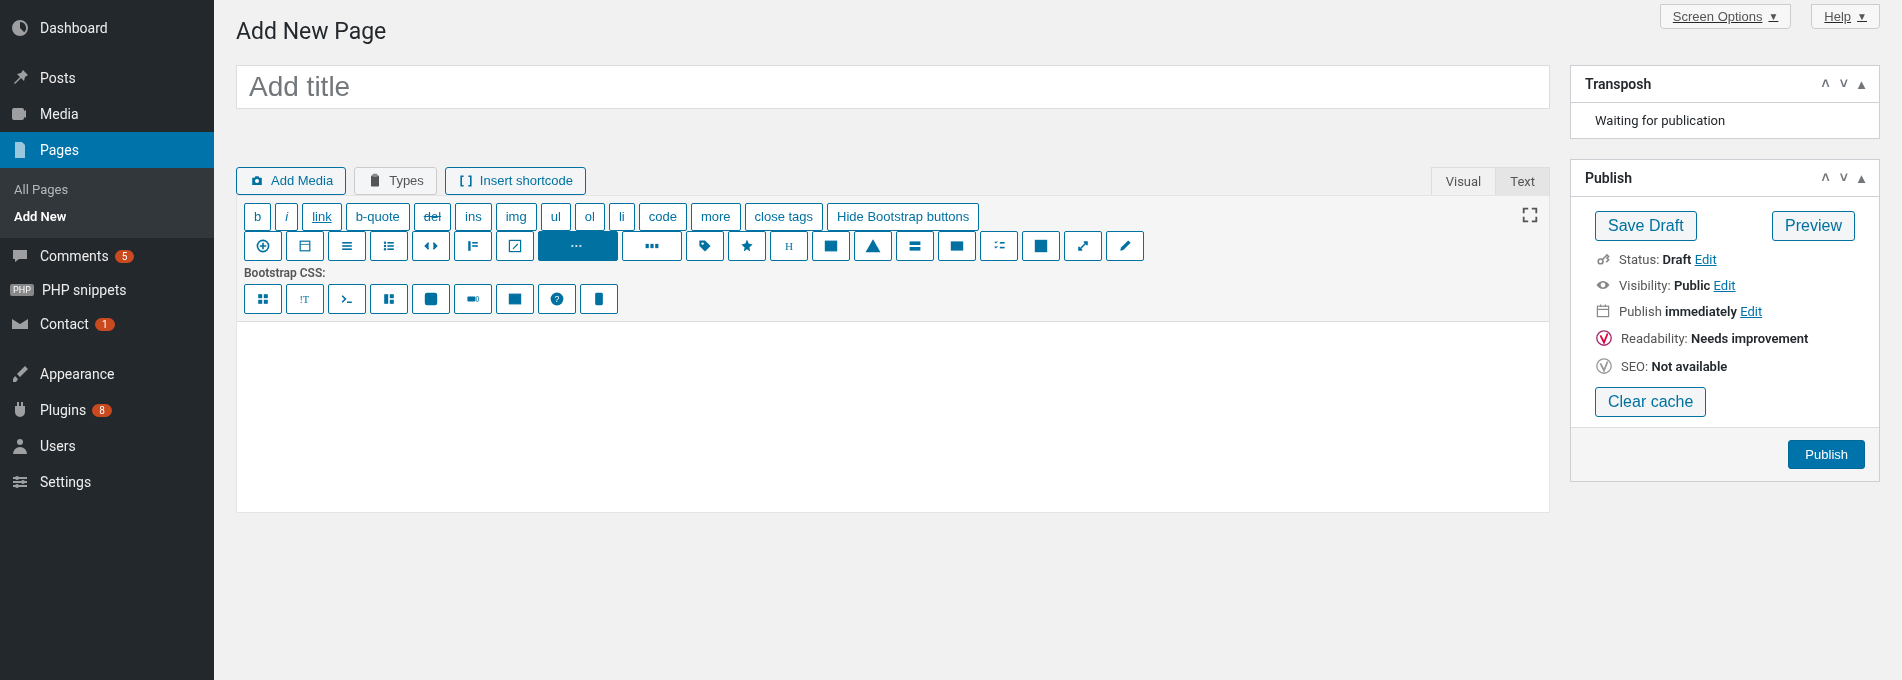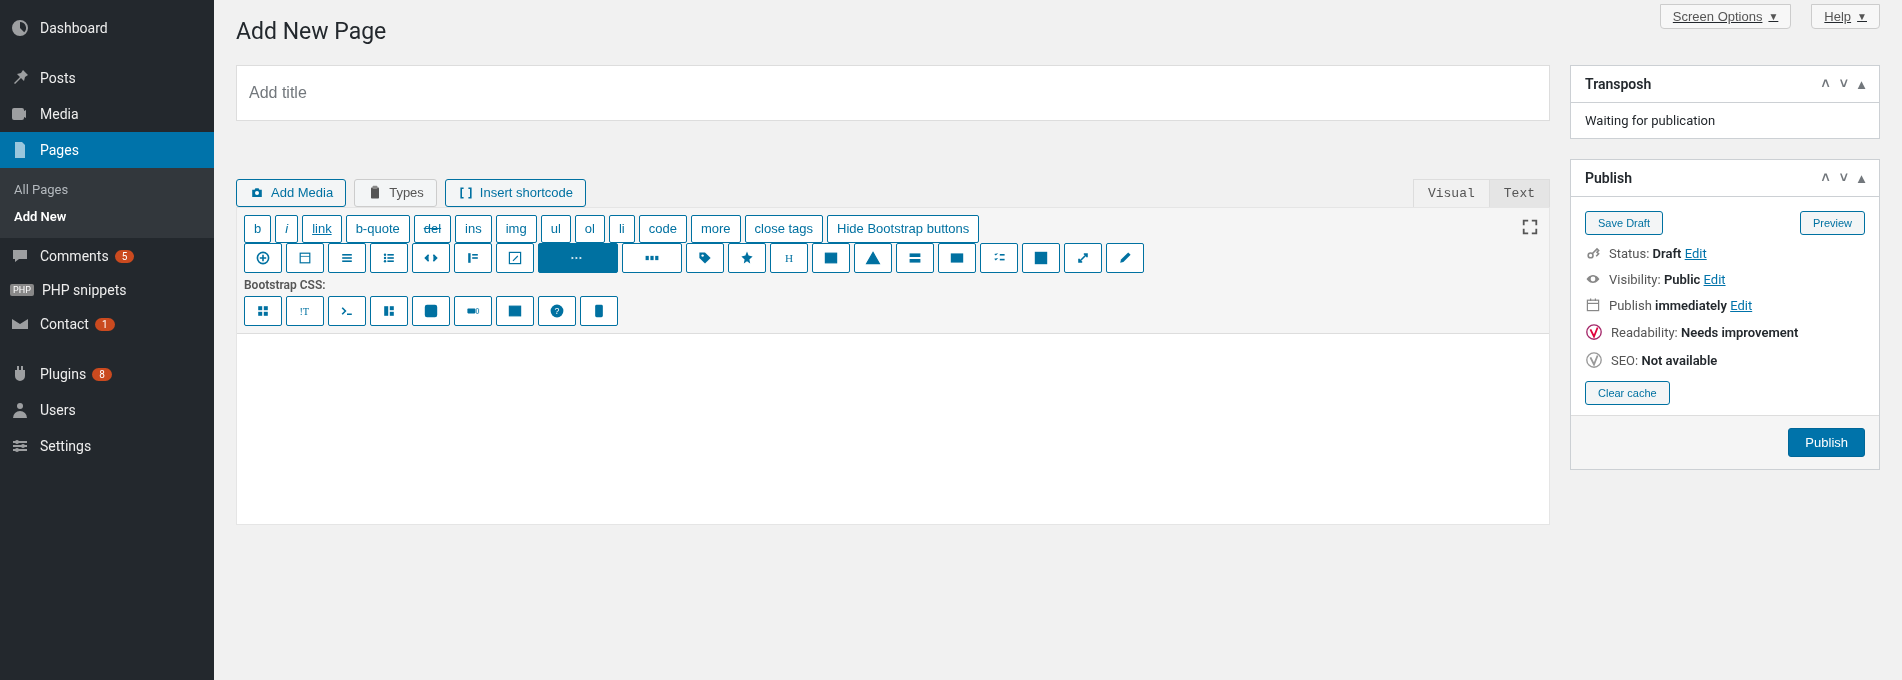--- a/index.html
+++ b/index.html
@@ -25,30 +25,30 @@
 .top-buttons { position: absolute; right: 22px; top: 4px; display: flex; gap: 20px; text-decoration: underline; }
 .top-btn { background: #f7f7f7; border: 1px solid #ccc; padding: 4px 12px; font-size: 13px; cursor: pointer; color: #555; border-radius: 0 0 4px 4px; display: flex; align-items: center; gap: 6px; }
 .top-btn .caret { font-size: 10px; }
 
 .page-title { font-size: 23px; font-weight: 400; margin: 18px 0 20px; color: #23282d; }
 
 .content-row { display: flex; gap: 20px; }
 .editor-col { flex: 1; min-width: 0; }
 .sidebar-col { width: 310px; flex-shrink: 0; }
 
-.title-input { width: 100%; padding: 6px 12px; font-size: 16px; border: 1px solid #ddd; background: #fff; outline: none; line-height: 1.4; height: 56px; }
+.title-input { width: 100%; padding: 6px 12px; font-size: 28px; border: 1px solid #ddd; background: #fff; outline: none; line-height: 1.4; height: 44px; }
 .title-input::placeholder { color: #72777c; }
 
 .editor-toolbar-row { margin-top: 58px; display: flex; align-items: center; gap: 8px; position: relative; }
 .media-btn { display: inline-flex; align-items: flex-start; gap: 6px; padding: 5px 12px; border: 1px solid #0071a1; color: #0071a1; background: #f3f5f6; border-radius: 3px; cursor: pointer; font-size: 13px; }
 .media-btn .icon-sm { width: 16px; height: 16px; display: inline-flex; }
 .types-btn { color: #555; border-color: #ccc; }
 
 .tab-switch { margin-left: auto; display: flex; border: 1px solid #ddd; border-bottom: none; }
-.tab { padding: 6px 14px; background: #f1f1f1; cursor: pointer; color: #555; border-left: 1px solid #ddd; font-size: 13px; font-family: Liberation Mono, monospace; }
+.tab { padding: 6px 14px; background: #f1f1f1; cursor: pointer; color: #555; border-left: 1px solid #ddd; font-size: 13px; }
 .tab:first-child { border-left: none; }
 .tab.active { background: #e5e5e5; }
 
 .editor-box { background: #fff; border: 1px solid #e5e5e5; }
 .qt-toolbar { padding: 7px; border-bottom: 1px solid #ddd; background: #f5f5f5; position: relative; }
 .qt-row { display: flex; flex-wrap: wrap; gap: 4px; align-items: center; }
 .qt-btn { padding: 3px 9px; border: 1px solid #0071a1; color: #0071a1; background: #fff; cursor: pointer; font-size: 13px; border-radius: 2px; line-height: 1.5; }
 .qt-btn.del { text-decoration: line-through; }
 .qt-btn.link { text-decoration: underline; color: #0073aa; }
 .qt-btn.italic { font-style: italic; }
@@ -56,26 +56,26 @@
 .icon-btn { width: 38px; height: 30px; border: 1px solid #0071a1; background: #fff; color: #0071a1; border-radius: 2px; display: inline-flex; align-items: center; justify-content: center; cursor: pointer; }
 .icon-btn svg { width: 16px; height: 16px; fill: currentColor; }
 .wide-btn { width: 80px; display: inline-flex; }
 .fullscreen-icon { position: absolute; right: 10px; top: 10px; cursor: pointer; color: #555; }
 .editor-content { min-height: 190px; }
 
 
 .metabox { border: 1px solid #ccd0d4; background: #fff; margin-bottom: 20px; }
 .metabox-header { padding: 10px 14px; border-bottom: 1px solid #ccd0d4; display: flex; align-items: center; font-weight: 600; cursor: pointer; font-size: 14px; }
 .metabox-header .handles { margin-left: auto; display: flex; gap: 10px; color: #72777c; }
-.metabox-body { padding: 10px 14px; font-size: 13px; }
+.metabox-body { padding: 10px 24px; font-size: 13px; }
 .pub-row { display: flex; align-items: center; gap: 8px; margin: 10px 0; color: #555; }
 .pub-row .icon-sm { width: 16px; height: 16px; color: #888; display: inline-flex; }
 .pub-row b { color: #23282d; font-weight: 600; }
 .pub-row a { color: #0073aa; text-decoration: underline; cursor: pointer; }
-.btn-outline { border: 1px solid #0071a1; color: #0071a1; background: #f3f5f6; padding: 5px 12px; border-radius: 3px; cursor: pointer; font-size: 11px; }
+.btn-outline { border: 1px solid #0071a1; color: #0071a1; background: #f3f5f6; padding: 5px 12px; border-radius: 3px; cursor: pointer; font-size: 16px; }
 .pub-actions { display: flex; justify-content: space-between; margin-top: 4px; }
 .pub-footer { border-top: 1px solid #ddd; padding: 12px 14px; display: flex; justify-content: flex-end; background: #f5f5f5; }
 .btn-primary { background: #0073aa; border: 1px solid #006799; color: #fff; padding: 6px 16px; border-radius: 3px; cursor: pointer; font-size: 13px; font-weight: 400; }
 .yoast-ico { width: 18px; height: 18px; display: inline-flex; }
 .clear-cache-row { margin-top: 12px; }
 </style>
 </head>
 <body>
 
 <div class="layout">
@@ -134,20 +134,28 @@
     <div class="menu-item">
       <span class="icon">
           <svg viewBox="0 0 20 20" fill="currentColor">
             <path d="M2 5h16v10H2zM2 5l8 5 8-5"></path>
           </svg>
         </span>
       <span>Contact</span>
       <span class="badge">1</span>
     </div>
     <div class="menu-sep"></div>
+    <div class="menu-item">
+      <span class="icon">
+          <svg viewBox="0 0 20 20" fill="currentColor">
+            <path d="M15 2l3 3-8 8-3-3zM5 12l3 3-2 3H3v-3z"></path>
+          </svg>
+        </span>
+      <span>Appearance</span>
+    </div>
     <div class="menu-item">
       <span class="icon">
           <svg viewBox="0 0 20 20" fill="currentColor">
             <path d="M7 2v4H5v6a5 5 0 0010 0V6h-2V2h-2v4H9V2z"></path>
           </svg>
         </span>
       <span>Plugins</span>
       <span class="badge">8</span>
     </div>
     <div class="menu-item">

